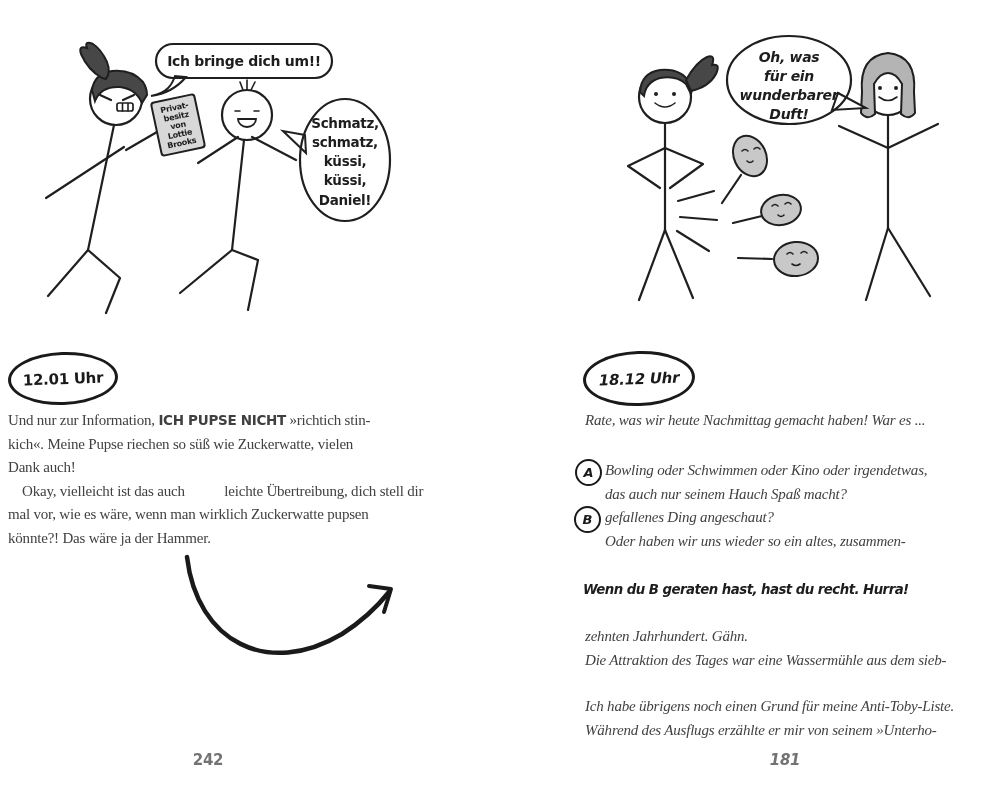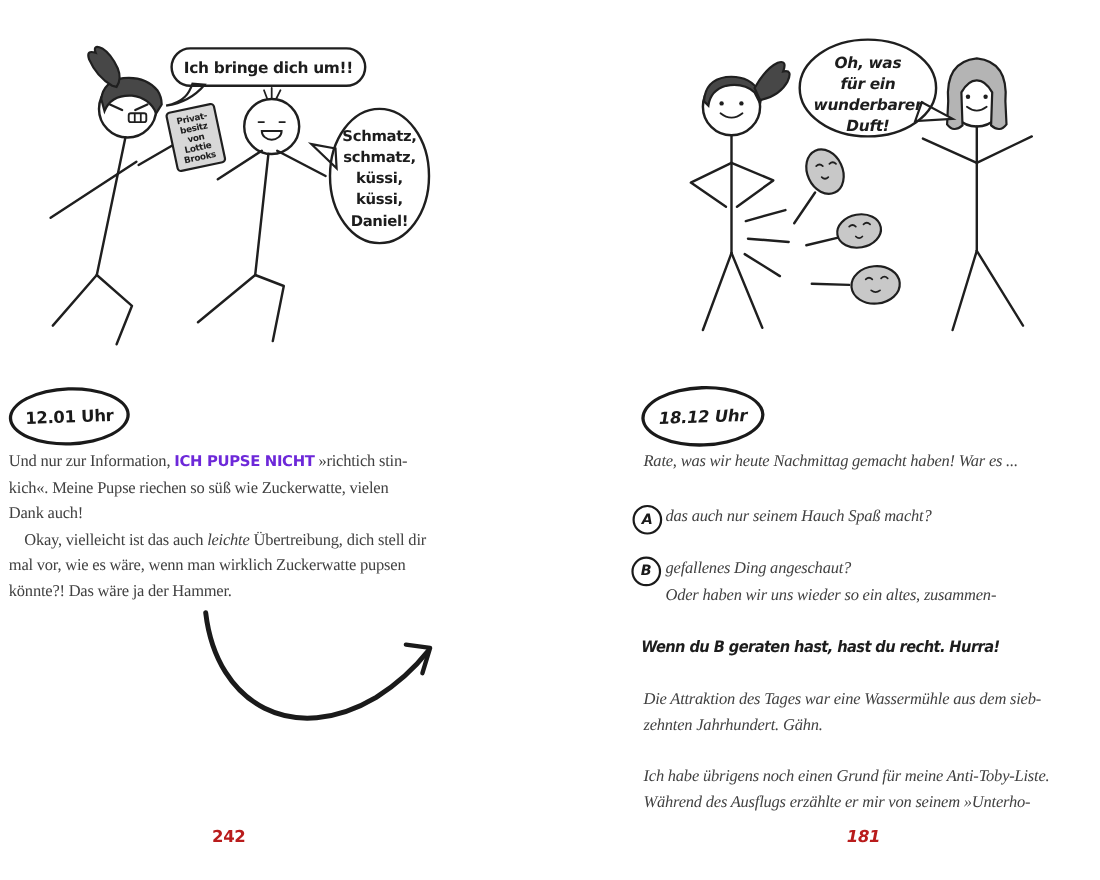--- a/index.html
+++ b/index.html
@@ -11,32 +11,32 @@
   .stroke{fill:none;stroke:#1f1f1f;stroke-width:2.2;stroke-linecap:round;stroke-linejoin:round;}
   .thin{stroke-width:1.6;}
   .hand-svg{font-family:"DejaVu Sans", sans-serif;font-weight:bold;fill:#1d1d1d;letter-spacing:-0.3px;}
   .time-oval{position:absolute;border:3px solid #1a1a1a;border-radius:50%;
              display:flex;align-items:center;justify-content:center;
              font-family:"DejaVu Sans", sans-serif;font-weight:bold;color:#1a1a1a;
              font-size:15px;letter-spacing:-0.3px;transform:rotate(-2deg);background:#fff;}
   .textblock{position:absolute;font-size:15px;letter-spacing:-0.2px;}
   .line{white-space:nowrap;line-height:23.6px;height:23.6px;}
   .indent{padding-left:14px;}
-  .hand-inline{font-family:"DejaVu Sans", sans-serif;font-weight:bold;color:#6d28d9;
+  .hand-inline{font-family:"DejaVu Sans", sans-serif;font-weight:bold;color:#404040;
                font-size:13.5px;letter-spacing:-0.3px;}
-  .it{font-style:italic;}
+  .it{margin-left:36px;}
   .opt-circle{position:absolute;width:23px;height:23px;border:2.4px solid #1a1a1a;border-radius:50%;
               display:flex;align-items:center;justify-content:center;background:#fff;
               font-family:"DejaVu Sans", sans-serif;font-weight:bold;font-size:13px;color:#1a1a1a;}
   .handline{position:absolute;font-family:"DejaVu Sans", sans-serif;font-weight:bold;
             color:#1d1d1d;font-size:14.5px;letter-spacing:-0.6px;transform:scaleX(0.92);
             transform-origin:left center;white-space:nowrap;}
   .pagenum{position:absolute;width:400px;text-align:center;
            font-family:"DejaVu Sans", sans-serif;font-weight:bold;font-size:15px;
-           color:#b91c1c;letter-spacing:-0.3px;}
+           color:#737373;letter-spacing:-0.3px;}
 </style>
 </head>
 <body>
 
 <div class="book">
 
   <section class="page left">
 
     <svg class="illus" viewBox="0 0 500 800">
 
@@ -177,36 +177,37 @@
     </div>
 
     <div class="textblock" style="left:85px;top:409px;width:400px;">
       <div class="line">Rate, was wir heute Nachmittag gemacht haben! War es ...</div>
     </div>
 
     <div class="opt-circle" style="left:75px;top:459px;">
       <span>A</span>
     </div>
     <div class="textblock" style="left:105px;top:459px;width:380px;">
+      <div class="line">Bowling oder Schwimmen oder Kino oder irgendetwas,</div>
       <div class="line">das auch nur seinem Hauch Spaß macht?</div>
     </div>
 
     <div class="opt-circle" style="left:74px;top:506px;">
       <span>B</span>
     </div>
     <div class="textblock" style="left:105px;top:506px;width:380px;">
       <div class="line">gefallenes Ding angeschaut?</div>
       <div class="line">Oder haben wir uns wieder so ein altes, zusammen-</div>
     </div>
 
     <div class="handline" style="left:83px;top:581px;">Wenn du B geraten hast, hast du recht. Hurra!</div>
 
     <div class="textblock" style="left:85px;top:625px;width:400px;">
+      <div class="line">zehnten Jahrhundert. Gähn.</div>
       <div class="line">Die Attraktion des Tages war eine Wassermühle aus dem sieb-</div>
-      <div class="line">zehnten Jahrhundert. Gähn.</div>
     </div>
 
     <div class="textblock" style="left:85px;top:695px;width:400px;">
       <div class="line">Ich habe übrigens noch einen Grund für meine Anti-Toby-Liste.</div>
       <div class="line">Während des Ausflugs erzählte er mir von seinem »Unterho-</div>
     </div>
 
     <div class="pagenum" style="left:85px;top:751px;">181</div>
   </section>
 </div>

